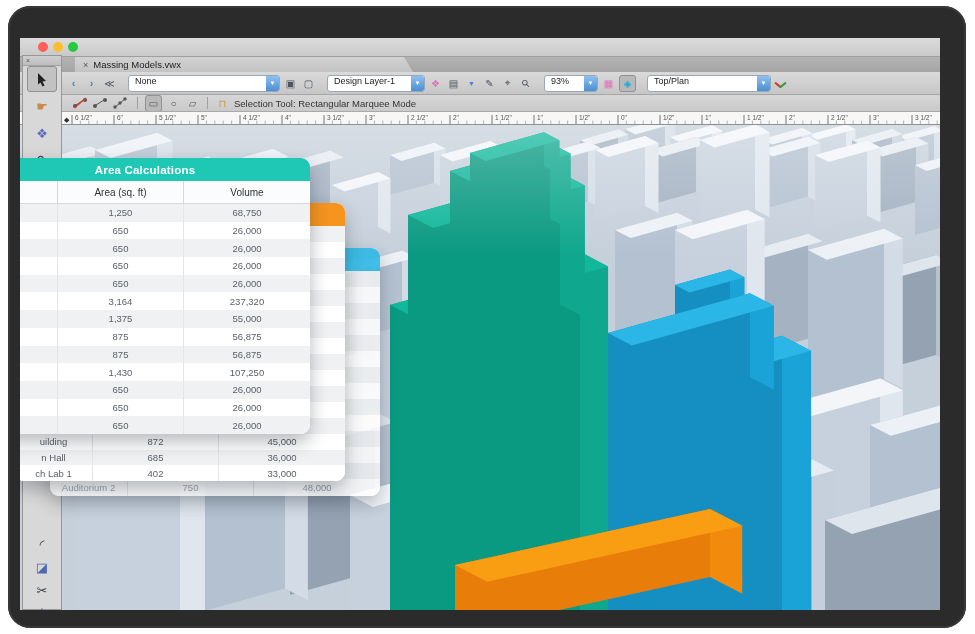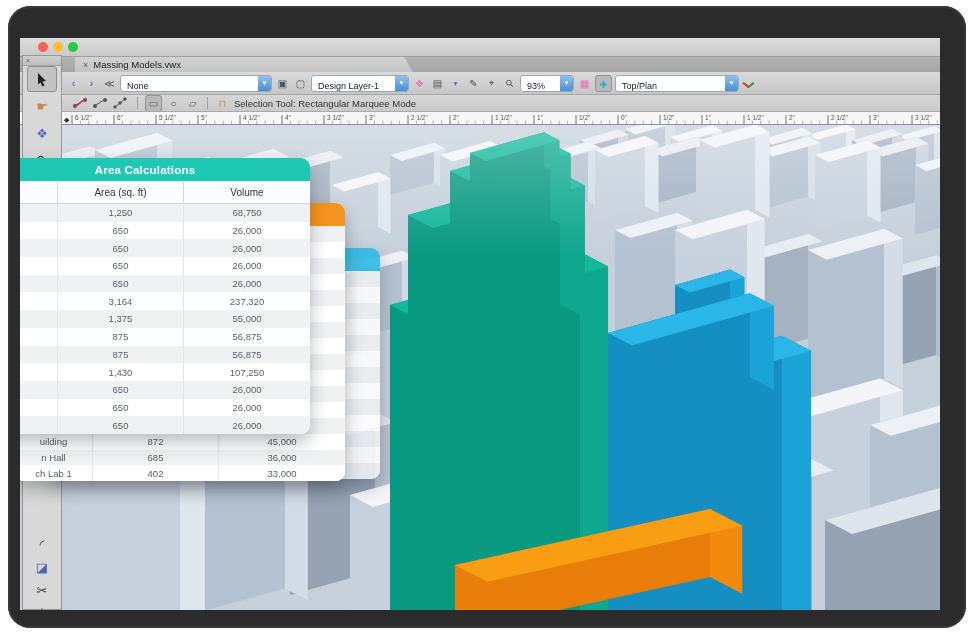--- a/index.html
+++ b/index.html
@@ -28,22 +28,22 @@
   .toolbar1{height:22px;background:linear-gradient(#dadada,#c6c6c6);border-bottom:1px solid #a6a6a6;
             display:flex;align-items:center;gap:3px;padding:0 4px 0 46px;overflow:hidden;}
   .toolbar2{height:16px;background:linear-gradient(#d6d6d6,#cacaca);border-bottom:1px solid #a9a9a9;
             display:flex;align-items:center;gap:4px;padding:0 4px 0 52px;overflow:hidden;}
   .tbtn{height:15px;min-width:15px;display:flex;align-items:center;justify-content:center;
         font-size:10px;color:#4d5560;flex:0 0 auto;}
   .tbtn.blue{color:#3f85d6;font-weight:bold;font-size:11px;}
   .tbtn.pink{color:#e070b8;}
   .tbtn.cyan{color:#1aa9d8;}
   .tbtn.pressed{background:#b9b9b9;border:1px solid #929292;border-radius:3px;}
-  .dd{display:flex;align-items:flex-end;height:15px;background:#fff;border:1px solid #98a8bb;border-radius:3px;
-      flex:0 0 auto;overflow:hidden;}
+  .dd{display:flex;align-items:flex-start;height:15px;background:#fff;border:1px solid #98a8bb;border-radius:3px;
+      flex:0 0 auto;overflow:hidden;margin-left:8px;}
   .dd .val{font-size:9px;color:#222;padding:0 6px;white-space:nowrap;flex:1;}
   .dd .arr{width:13px;height:15px;background:linear-gradient(#8fc0ef,var(--selection-blue,#4a8fd4));
            color:#fff;font-size:6px;display:flex;align-items:center;justify-content:center;}
   .axes{position:relative;width:14px;height:13px;flex:0 0 auto;}
   .axes i{position:absolute;width:8px;height:2px;border-radius:1px;top:7px;}
   .axes i.r{background:#d23b2f;left:0;transform:rotate(38deg);}
   .axes i.g{background:#3a9a3a;left:5px;transform:rotate(-38deg);}
   .status{font-size:9.5px;color:#333;white-space:nowrap;}
   .vsep{width:1px;height:12px;background:#a0a0a0;margin:0 3px;flex:0 0 auto;}
   .miniic svg{display:block;}
@@ -588,20 +588,25 @@
           <div class="crow filler">
             <span class="ccell"></span>
             <span class="ccell"></span>
             <span class="ccell"></span>
           </div>
           <div class="crow filler">
             <span class="ccell"></span>
             <span class="ccell"></span>
             <span class="ccell"></span>
           </div>
+          <div class="crow drow">
+            <span class="ccell">Auditorium 2</span>
+            <span class="ccell">750</span>
+            <span class="ccell">48,000</span>
+          </div>
         </div>
     </div>
     <div class="card card2">
       <div class="card-head"></div>
       <div class="card-body">
           <div class="crow filler">
             <span class="ccell"></span>
             <span class="ccell"></span>
             <span class="ccell"></span>
           </div>

